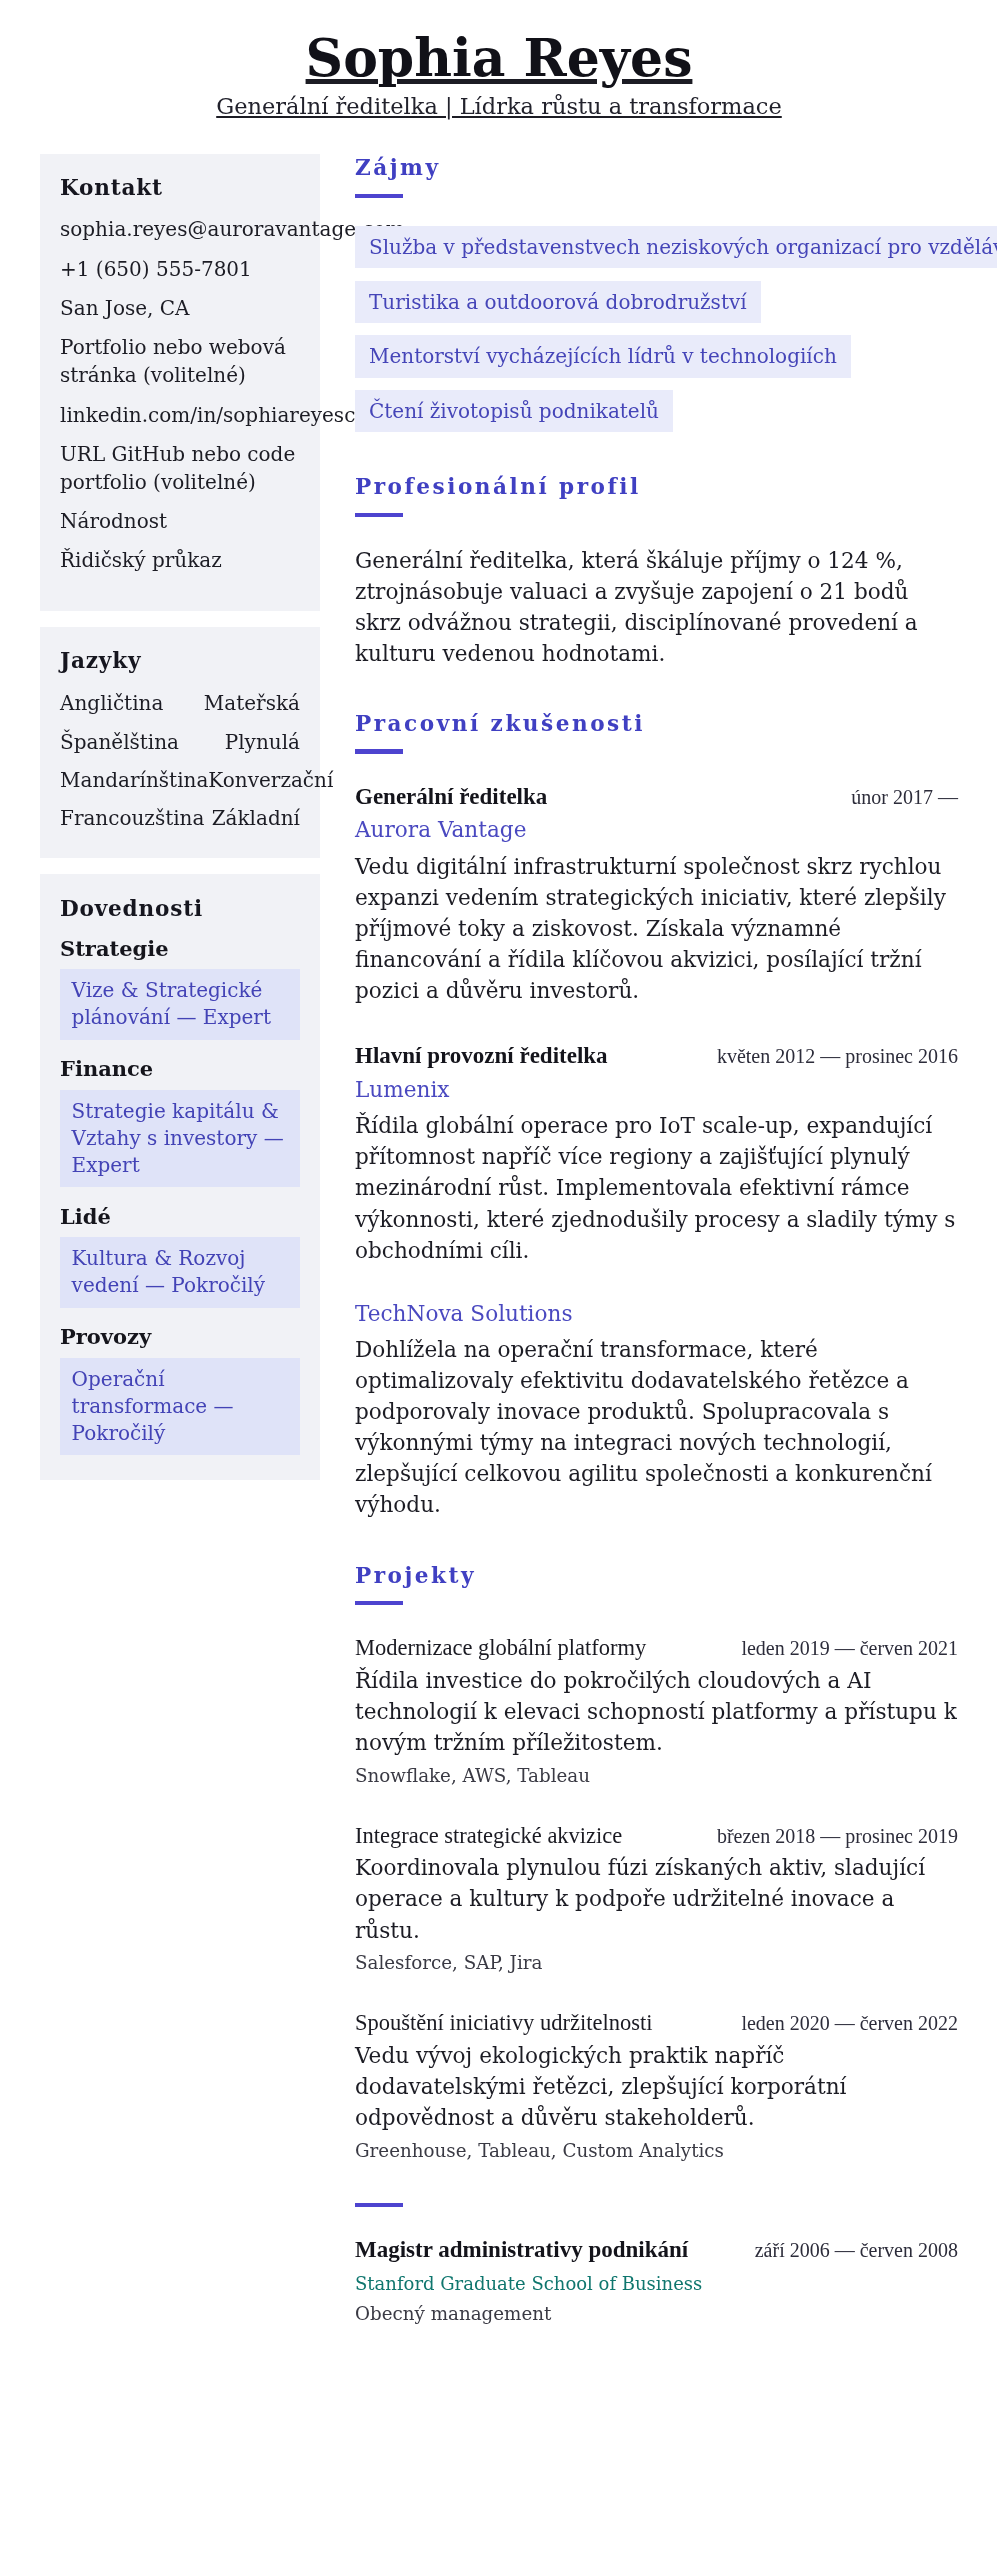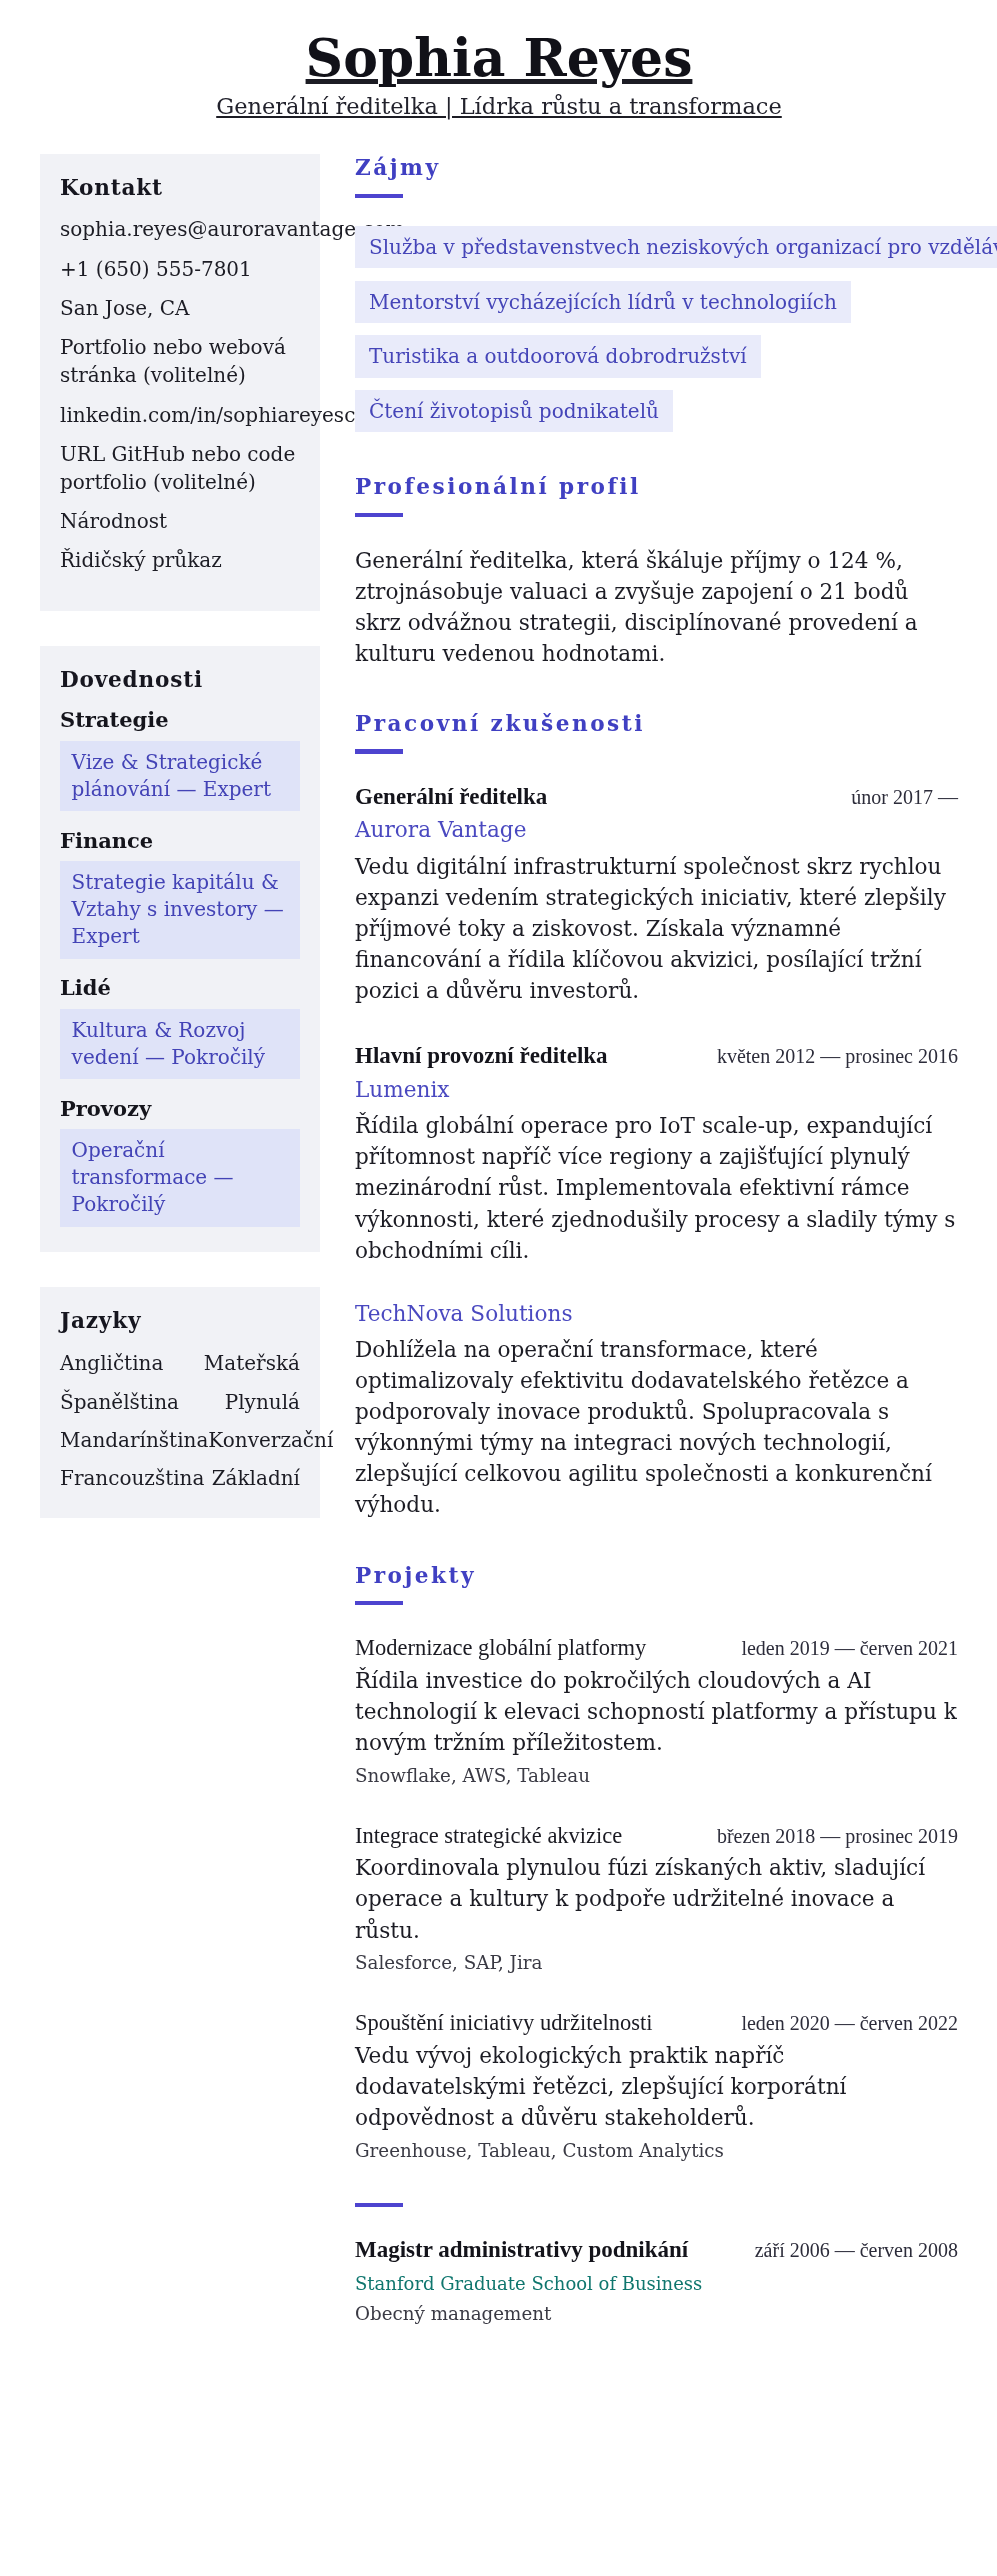--- a/index.html
+++ b/index.html
@@ -11,21 +11,21 @@
   }
   .page { width: 998px; padding: 28px 40px 33px 40px; }
 
   
   .header { text-align: center; margin-bottom: 35px; text-decoration: underline; }
   .name { font-size: 52px; font-weight: bold; color: #111118; line-height: 1.15; }
   .subtitle { font-size: 22.5px; color: #22222c; margin-top: 5px; }
 
   
   .columns { display: flex; align-items: flex-start; gap: 35px; }
-  .sidebar { width: 280px; flex: 0 0 280px; display: flex; flex-direction: column; gap: 35px; }
+  .sidebar { width: 280px; flex: 0 0 280px; display: flex; flex-direction: column; gap: 16px; }
   .main { flex: 1 1 auto; min-width: 0; padding-top: 1.7px; }
 
   
   .panel { background: #f1f2f6; padding: 21.6px 20px 25px 20px; }
   .panel h3 {
     font-size: 21.6px; font-weight: bold; color: #16161f;
     letter-spacing: 0.8px; margin-bottom: 15px;
   }
   .c-item { font-size: 20px; line-height: 1.42; color: #1c1c24; margin-bottom: 10.8px; }
   .c-item.nowrap { white-space: nowrap; }
@@ -86,62 +86,62 @@
         <div class="c-item">+1 (650) 555-7801</div>
         <div class="c-item">San Jose, CA</div>
         <div class="c-item">Portfolio nebo webová stránka (volitelné)</div>
         <div class="c-item nowrap">linkedin.com/in/sophiareyesceo</div>
         <div class="c-item">URL GitHub nebo code portfolio (volitelné)</div>
         <div class="c-item">Národnost</div>
         <div class="c-item">Řidičský průkaz</div>
       </section>
 
       <section class="panel">
+        <h3>Jazyky</h3>
+        <div class="lang-row">
+          <span>Angličtina</span>
+          <span>Mateřská</span>
+        </div>
+        <div class="lang-row">
+          <span>Španělština</span>
+          <span>Plynulá</span>
+        </div>
+        <div class="lang-row">
+          <span>Mandarínština</span>
+          <span>Konverzační</span>
+        </div>
+        <div class="lang-row">
+          <span>Francouzština</span>
+          <span>Základní</span>
+        </div>
+      </section>
+
+      <section class="panel">
         <h3>Dovednosti</h3>
         <div class="skill-cat" style="margin-top:5px">Strategie</div>
         <div class="skill-tag">Vize &amp; Strategické plánování — Expert</div>
         <div class="skill-cat">Finance</div>
         <div class="skill-tag">Strategie kapitálu &amp; Vztahy s investory — Expert</div>
         <div class="skill-cat">Lidé</div>
         <div class="skill-tag">Kultura &amp; Rozvoj vedení — Pokročilý</div>
         <div class="skill-cat">Provozy</div>
         <div class="skill-tag">Operační transformace — Pokročilý</div>
       </section>
 
-      <section class="panel">
-        <h3>Jazyky</h3>
-        <div class="lang-row">
-          <span>Angličtina</span>
-          <span>Mateřská</span>
-        </div>
-        <div class="lang-row">
-          <span>Španělština</span>
-          <span>Plynulá</span>
-        </div>
-        <div class="lang-row">
-          <span>Mandarínština</span>
-          <span>Konverzační</span>
-        </div>
-        <div class="lang-row">
-          <span>Francouzština</span>
-          <span>Základní</span>
-        </div>
-      </section>
-
     </aside>
 
     <main class="main">
 
       <section class="block">
         <div class="sec-title">Zájmy</div>
         <div class="rule"></div>
         <div class="tags">
           <span class="tag">Služba v představenstvech neziskových organizací pro vzdělávání v STEM</span>
+          <span class="tag">Turistika a outdoorová dobrodružství</span>
           <span class="tag">Mentorství vycházejících lídrů v technologiích</span>
-          <span class="tag">Turistika a outdoorová dobrodružství</span>
           <span class="tag">Čtení životopisů podnikatelů</span>
         </div>
       </section>
 
       <section class="block">
         <div class="sec-title">Profesionální profil</div>
         <div class="rule"></div>
         <p class="profile-text">Generální ředitelka, která škáluje příjmy o 124 %, ztrojnásobuje valuaci a zvyšuje zapojení o 21 bodů skrz odvážnou strategii, disciplínované provedení a kulturu vedenou hodnotami.</p>
       </section>
 

